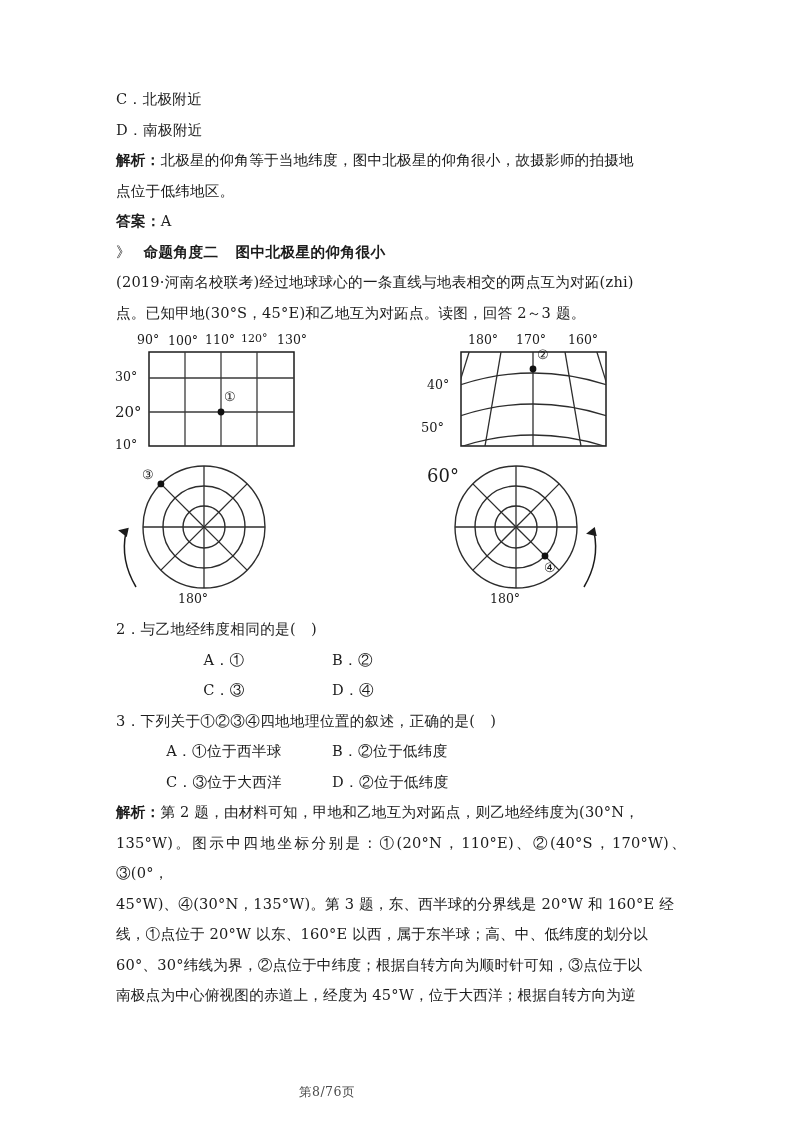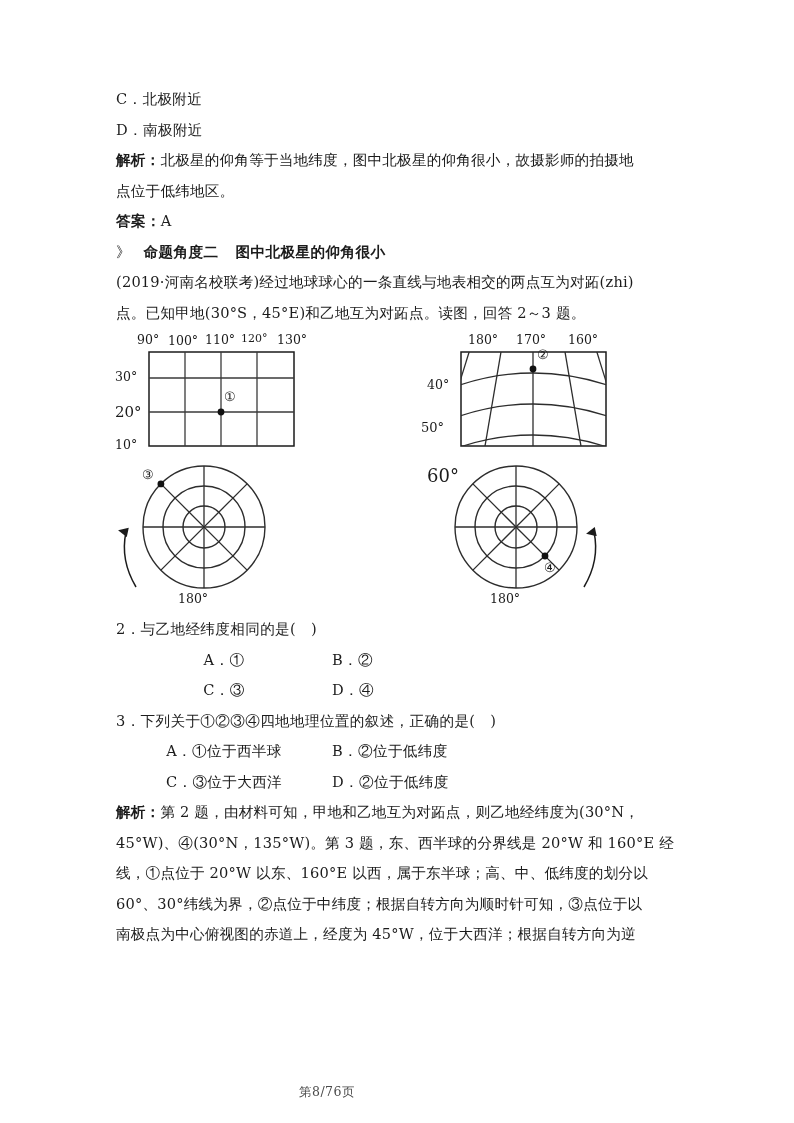--- a/index.html
+++ b/index.html
@@ -216,20 +216,21 @@
   <div class="opt-row">
     <div class="opt-a"><span>A．</span><span>①位于西半球</span></div>
     <div class="opt-b"><span>B．</span><span>②位于低纬度</span></div>
   </div>
   <div class="opt-row">
     <div class="opt-a"><span>C．</span><span>③位于大西洋</span></div>
     <div class="opt-b"><span>D．</span><span>②位于低纬度</span></div>
   </div>
 
   <div class="para"><span class="bold">解析：</span><span>第 2 题，由材料可知，甲地和乙地互为对跖点，则乙地经纬度为(30°N，</span></div>
+  <div class="para">135°W)。图示中四地坐标分别是：①(20°N，110°E)、②(40°S，170°W)、③(0°，</div>
   <div class="para">45°W)、④(30°N，135°W)。第 3 题，东、西半球的分界线是 20°W 和 160°E 经</div>
   <div class="para">线，①点位于 20°W 以东、160°E 以西，属于东半球；高、中、低纬度的划分以</div>
   <div class="para">60°、30°纬线为界，②点位于中纬度；根据自转方向为顺时针可知，③点位于以</div>
   <div class="para">南极点为中心俯视图的赤道上，经度为 45°W，位于大西洋；根据自转方向为逆</div>
 
 </div>
 
 <div class="footer">第8/76页</div>
 
 </body></html>

